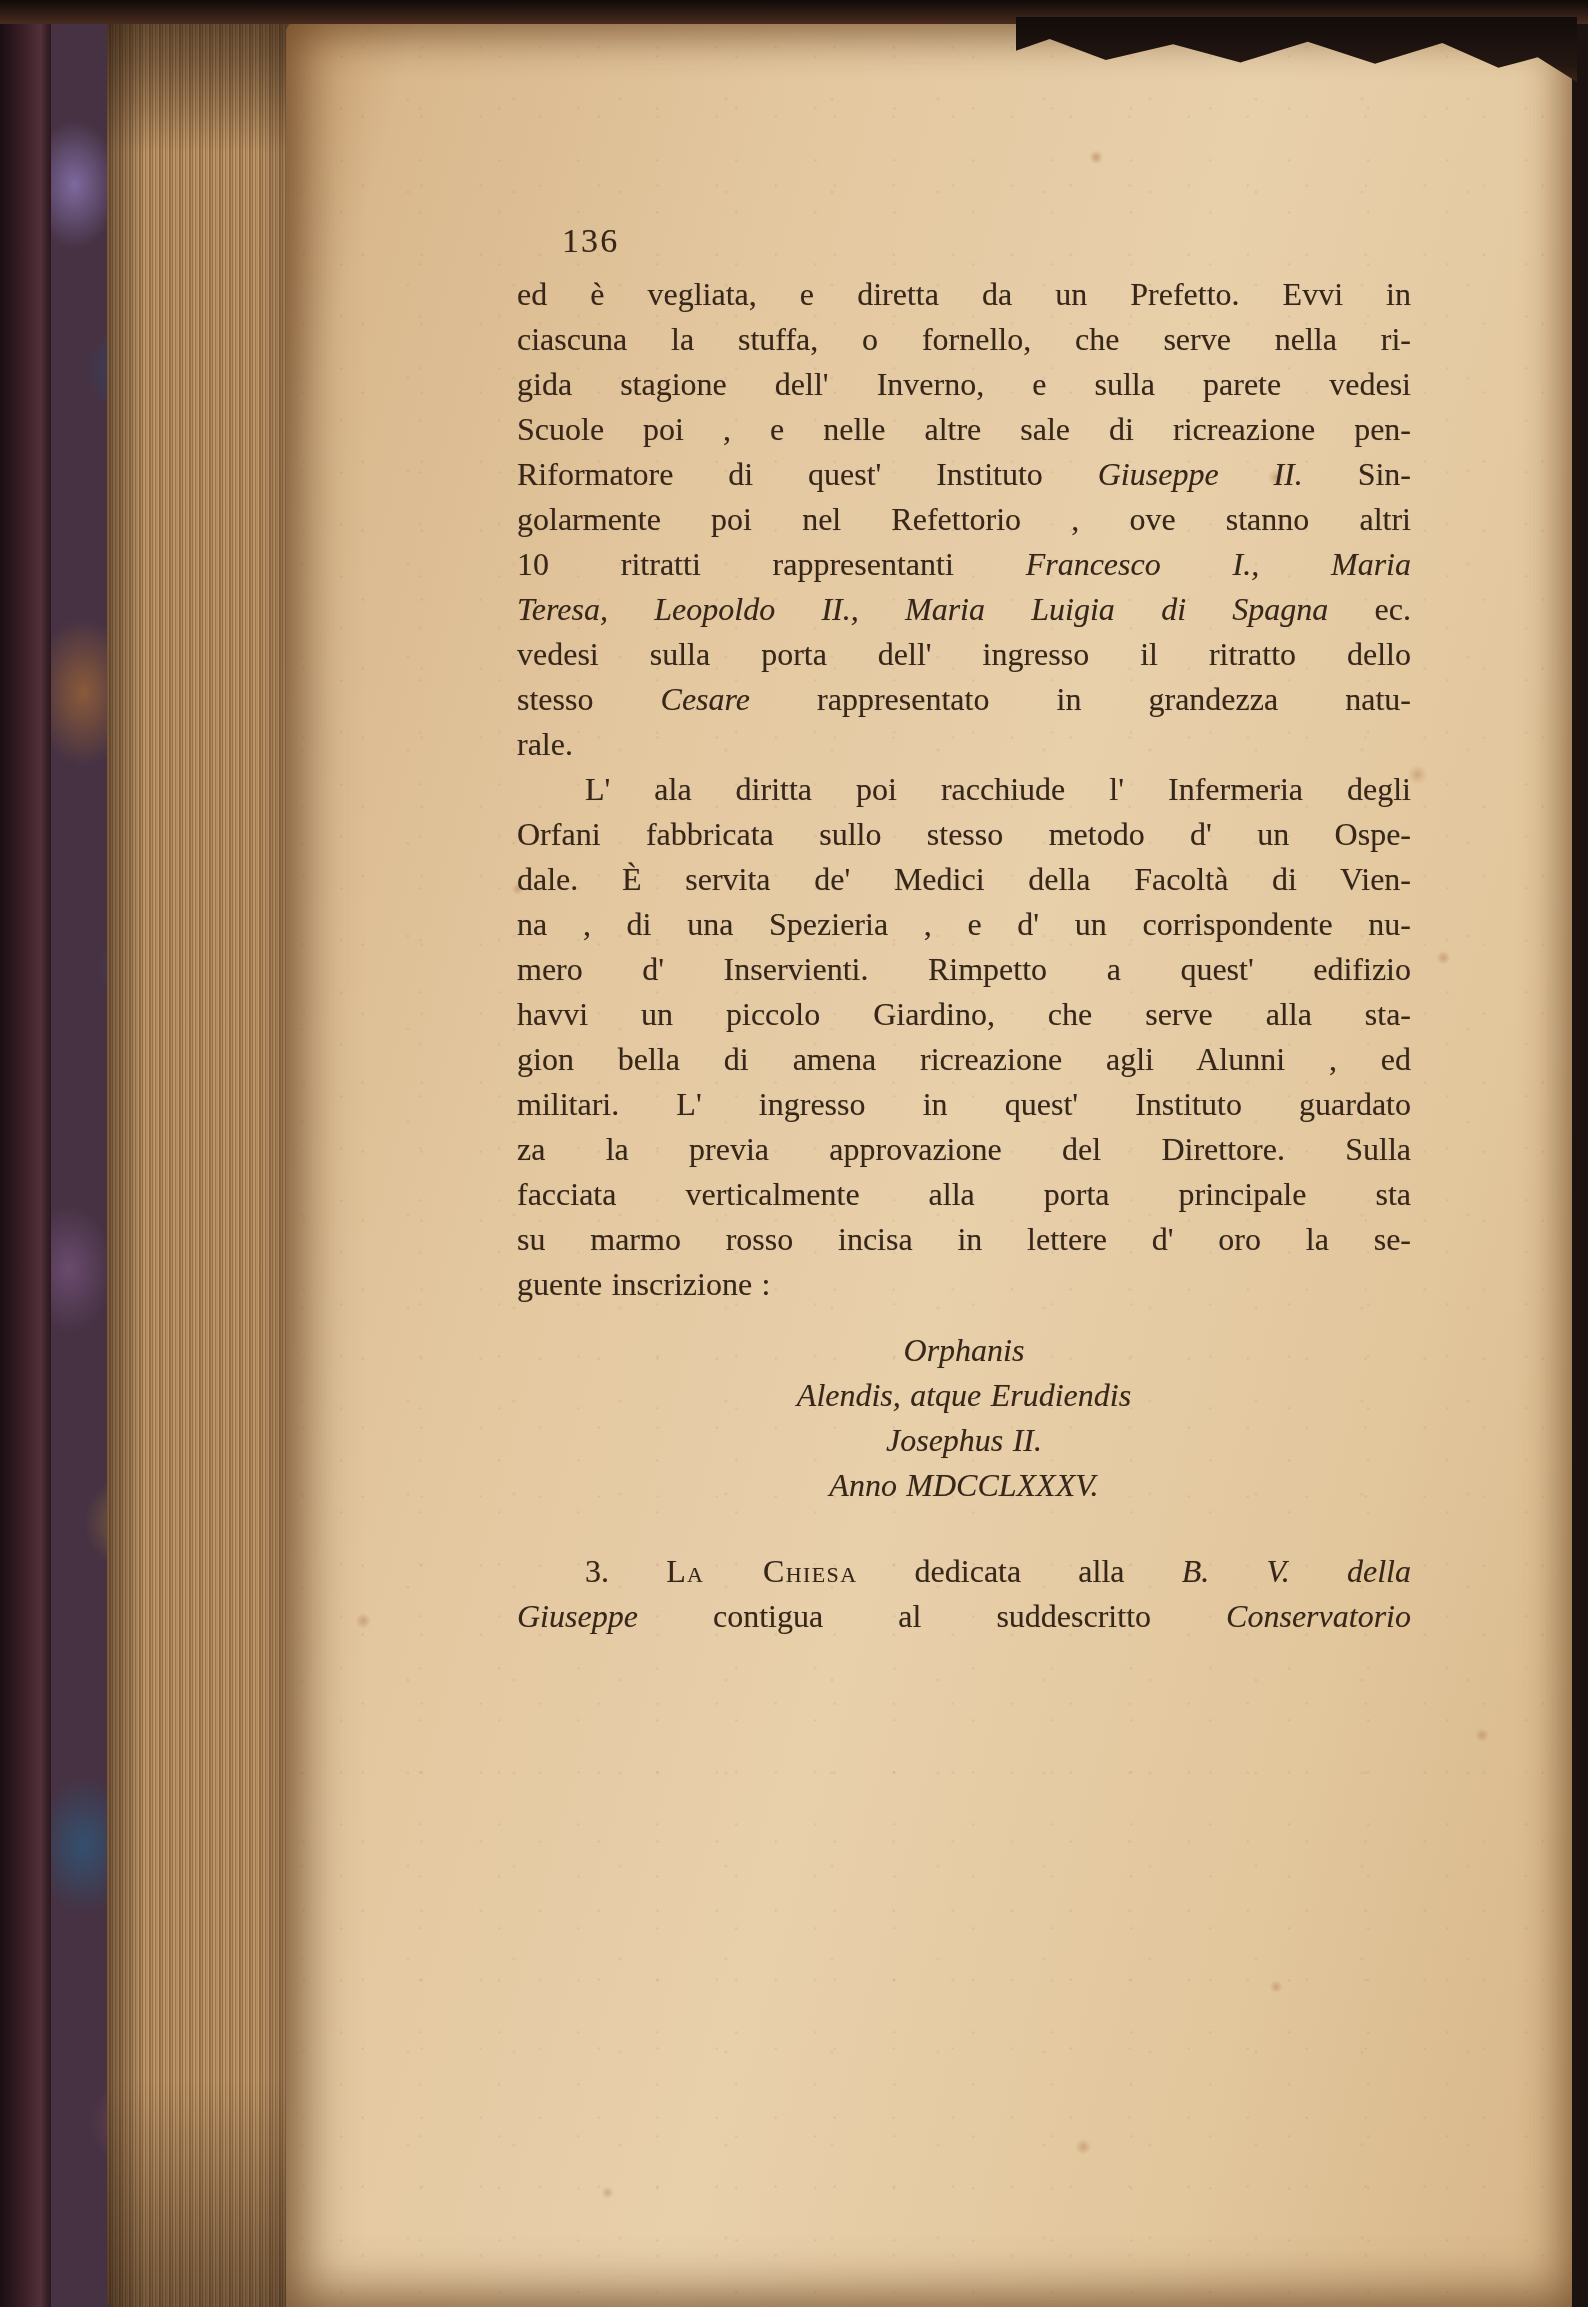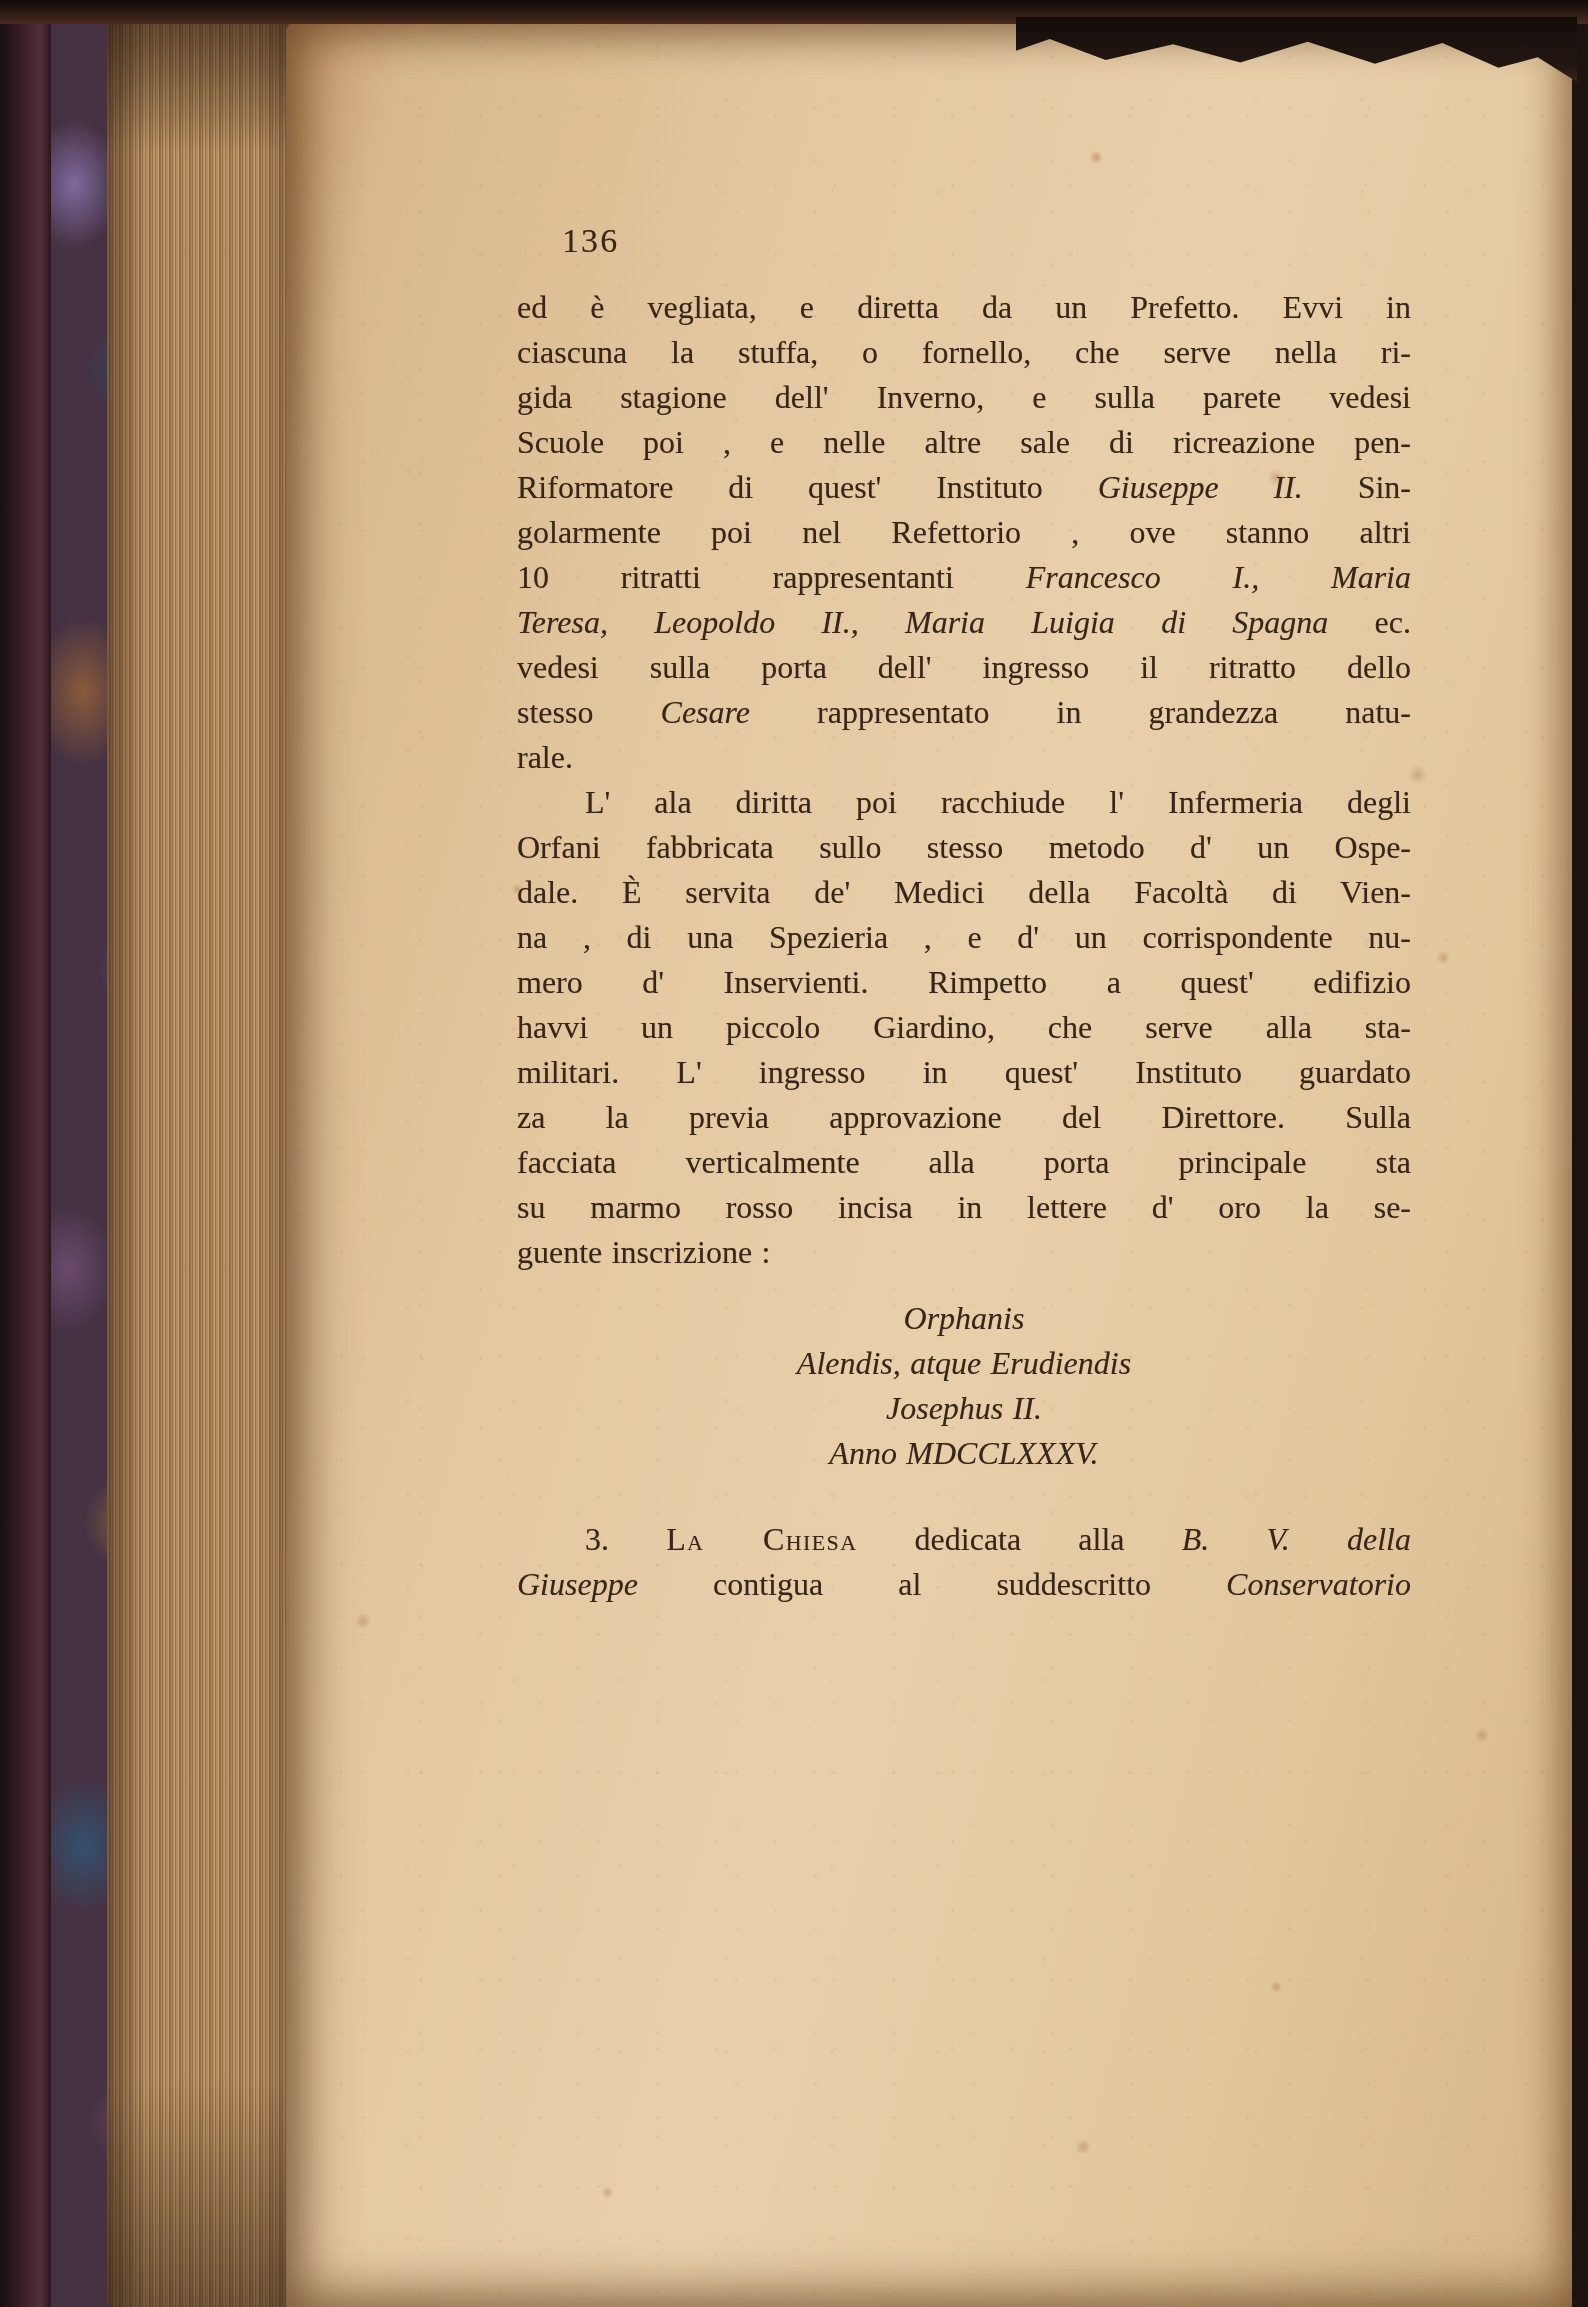--- a/index.html
+++ b/index.html
@@ -105,21 +105,21 @@
   
   .ink { color: rgba(48, 32, 20, 0.94); text-shadow: 0 0 0.7px rgba(48,32,20,0.35); }
 
   .page-number {
     position: absolute; left: 562px; top: 222px;
     font-size: 34px; letter-spacing: 2.1px;
     z-index: 8;
   }
 
   .text-block {
-    position: absolute; left: 517px; top: 285px; width: 894px;
+    position: absolute; left: 517px; top: 272px; width: 894px;
     font-size: 32px; line-height: 45px;
     word-spacing: 1.4px;
     z-index: 8;
   }
   .line { text-align: justify; text-align-last: justify; white-space: normal; }
   .line.left   { text-align: left;   text-align-last: left; }
   .line.center { text-align: center; text-align-last: center; }
   .line.indent { padding-left: 68px; }
   .seg-n  { font-style: normal; }
   .seg-i  { font-style: italic; }
@@ -149,20 +149,21 @@
     <div class="line"><span class="seg-i">Teresa, Leopoldo II., Maria Luigia di Spagna</span><span class="seg-n"> ec.</span></div>
     <div class="line"><span class="seg-n">vedesi sulla porta dell' ingresso il ritratto dello</span></div>
     <div class="line"><span class="seg-n">stesso </span><span class="seg-i">Cesare</span><span class="seg-n"> rappresentato in grandezza natu-</span></div>
     <div class="line left"><span class="seg-n">rale.</span></div>
     <div class="line indent"><span class="seg-n">L' ala diritta poi racchiude l' Infermeria degli</span></div>
     <div class="line"><span class="seg-n">Orfani fabbricata sullo stesso metodo d' un Ospe-</span></div>
     <div class="line"><span class="seg-n">dale.  È servita de' Medici della Facoltà di Vien-</span></div>
     <div class="line"><span class="seg-n">na , di una Spezieria , e d' un corrispondente nu-</span></div>
     <div class="line"><span class="seg-n">mero d' Inservienti.  Rimpetto a quest' edifizio</span></div>
     <div class="line"><span class="seg-n">havvi un piccolo Giardino, che serve alla sta-</span></div>
+    <div class="line"><span class="seg-n">gion bella di amena ricreazione agli Alunni ,  ed</span></div>
     <div class="line"><span class="seg-n">militari.  L' ingresso in quest' Instituto guardato</span></div>
     <div class="line"><span class="seg-n">za la previa approvazione del Direttore.  Sulla</span></div>
     <div class="line"><span class="seg-n">facciata verticalmente alla porta principale sta</span></div>
     <div class="line"><span class="seg-n">su marmo rosso incisa in lettere d' oro la se-</span></div>
     <div class="line left"><span class="seg-n">guente inscrizione :</span></div>
     <div class="line center" style="margin-top: 21px;"><span class="seg-i">Orphanis</span></div>
     <div class="line center"><span class="seg-i">Alendis, atque Erudiendis</span></div>
     <div class="line center"><span class="seg-i">Josephus II.</span></div>
     <div class="line center"><span class="seg-i">Anno MDCCLXXXV.</span></div>
     <div class="line indent" style="margin-top: 41px;"><span class="seg-n">3. </span><span class="seg-sc">La Chiesa</span><span class="seg-n"> dedicata alla </span><span class="seg-i">B. V. della</span></div>

